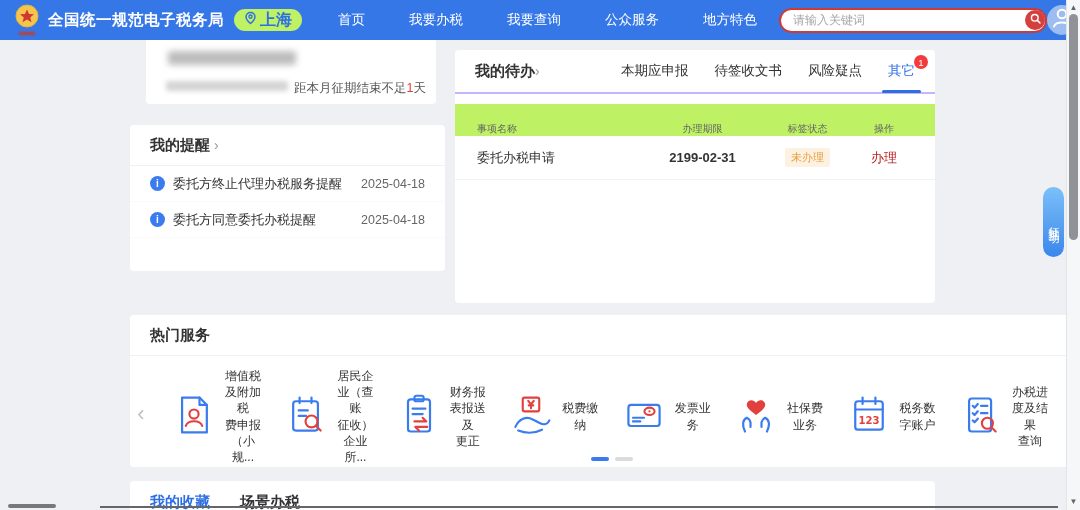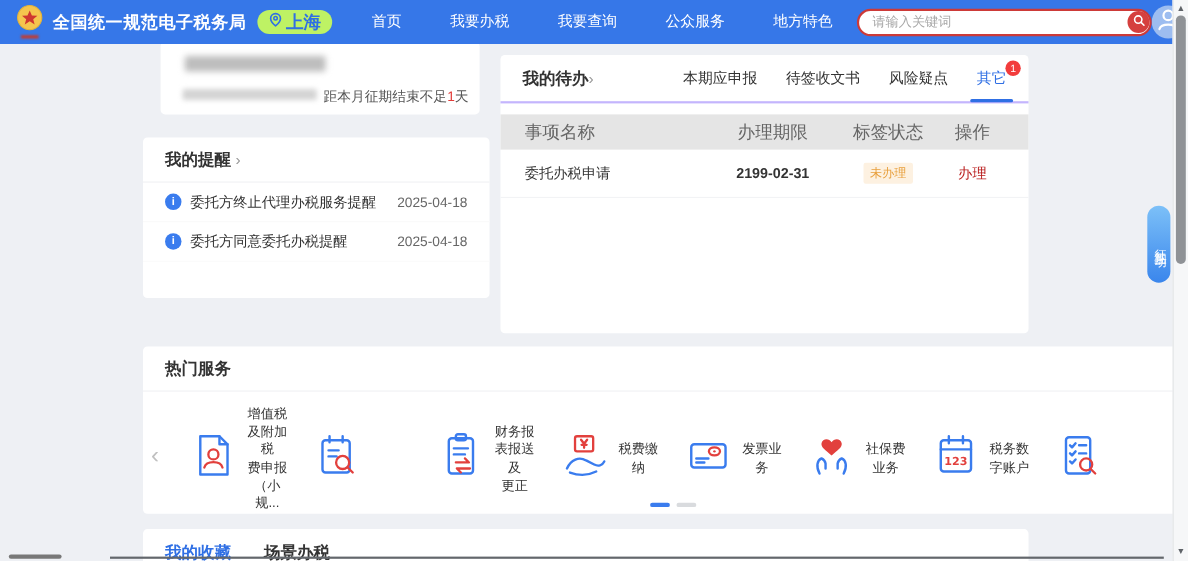--- a/index.html
+++ b/index.html
@@ -57,21 +57,21 @@
     display:flex;align-items:center;justify-content:center;font-style:normal;flex:0 0 auto;}
 
   .card-todo{left:455px;top:50px;width:480px;height:253px;}
   .todo-head{height:44px;display:flex;align-items:center;padding:0 20px;border-bottom:2px solid #c4b5fd;}
   .tabs{margin-left:auto;display:flex;gap:26px;height:100%;align-items:center;}
   .tab{font-size:13.5px;color:#333;position:relative;cursor:pointer;height:100%;display:flex;align-items:center;}
   .tab.active{color:#2f6fe4;}
   .tab.active::after{content:"";position:absolute;left:-6px;right:-6px;bottom:-1px;height:3px;background:#2f6fe4;border-radius:2px;}
   .tab .badge{position:absolute;top:5px;right:-13px;min-width:14px;height:14px;border-radius:8px;background:#f23c3c;
     color:#fff;font-size:9.5px;display:flex;align-items:center;justify-content:center;padding:0 3px;}
-  .t-head{display:flex;align-items:center;height:32px;background:#e5e5e5;margin-top:10px;padding:0 22px;font-size:16px;color:#666;}
+  .t-head{display:flex;align-items:flex-end;height:32px;background:#bef264;margin-top:10px;padding:0 22px;font-size:10px;color:#666;}
   .t-row{display:flex;align-items:center;height:44px;padding:0 22px;font-size:13px;color:#333;border-bottom:1px solid #f2f3f5;}
   .c1{flex:1;text-align:left;} .c2{width:115px;text-align:center;} .c3{width:95px;text-align:center;} .c4{width:58px;text-align:center;}
   .t-row .c2{font-weight:600;}
   .status-badge{display:inline-block;background:#fdf1e1;color:#e8a03e;font-size:11px;padding:2px 6px;border-radius:2px;}
   .link{color:#b91c1c;cursor:pointer;}
 
   .card-hot{left:130px;top:315px;width:963px;height:152px;}
   .hot-body{position:relative;padding:12px 42px 0;display:flex;justify-content:space-between;}
   .hs-item{width:92px;display:flex;flex-direction:row;align-items:center;gap:6px;cursor:pointer;}
   .hs-item svg{width:44px;height:44px;}
@@ -239,20 +239,22 @@
 
     <div class="hs-item">
       <span>
         <svg viewBox="0 0 48 48">
           <rect class="ic-b" x="10" y="9" width="27" height="32" rx="3"></rect>
           <path class="ic-b" d="M17 5 v6 M30 5 v6 M16 19 h10 M16 25 h8"></path>
           <circle class="ic-r" cx="30" cy="31" r="6.5"></circle>
           <path class="ic-r" d="M35 36 L40 41"></path>
         </svg>
       </span>
+      <span class="hs-label">居民企业（查账
+征收）企业所...</span>
     </div>
 
     <div class="hs-item">
       <span>
         <svg viewBox="0 0 48 48">
           <rect class="ic-b" x="12" y="7" width="24" height="35" rx="3"></rect>
           <rect class="ic-b" x="19" y="3" width="10" height="6" rx="2"></rect>
           <path class="ic-b" d="M17 17 h14 M17 23 h11"></path>
           <path class="ic-r" d="M19 31 h13 l-4 -4 M33 37 h-13 l4 4"></path>
         </svg>
@@ -309,20 +311,22 @@
 
     <div class="hs-item">
       <span>
         <svg viewBox="0 0 48 48">
           <rect class="ic-b" x="11" y="6" width="24" height="36" rx="3"></rect>
           <path class="ic-b" d="M15 14 l2 2 l3.5 -4 M24 14 h7 M15 22 l2 2 l3.5 -4 M24 22 h7 M15 30 l2 2 l3.5 -4"></path>
           <circle class="ic-r" cx="31" cy="33" r="6"></circle>
           <path class="ic-r" d="M35.5 37.5 L40 42"></path>
         </svg>
       </span>
+      <span class="hs-label">办税进度及结果
+查询</span>
     </div>
 
   </div>
   <div class="dots">
     <span class="dot active"></span>
     <span class="dot"></span>
   </div>
 </div>
 
 <div class="card card-bottom">

